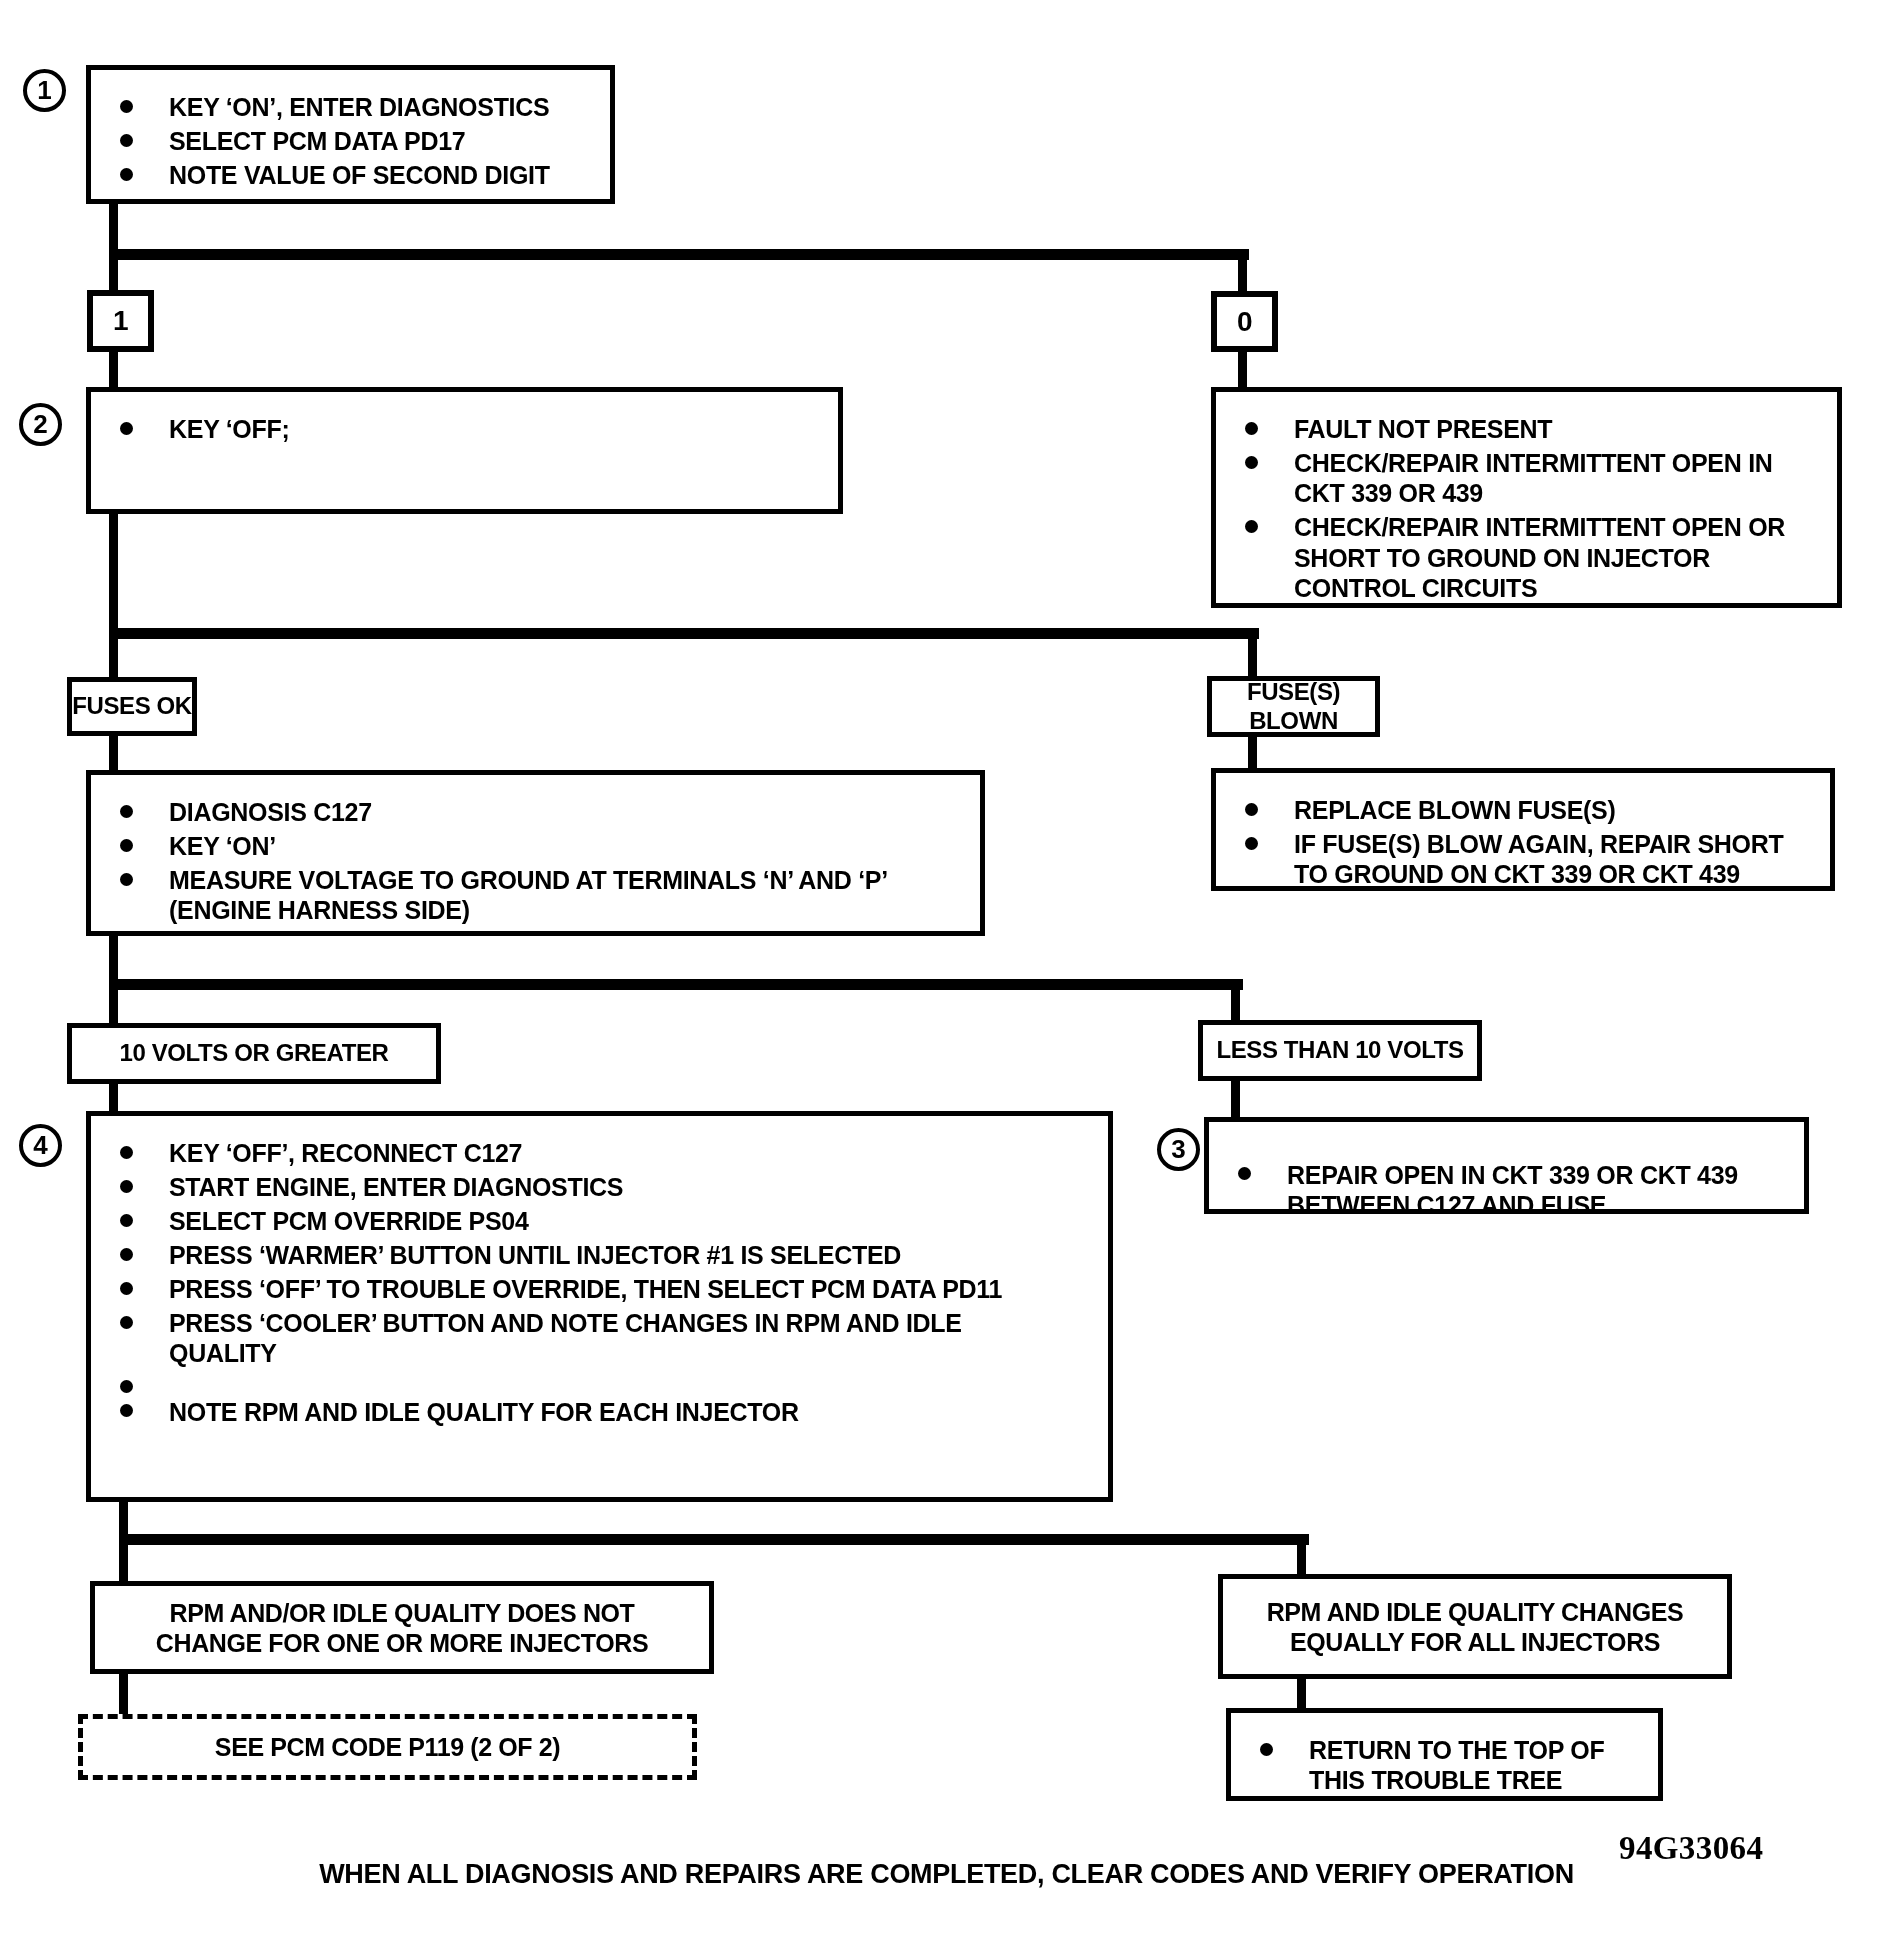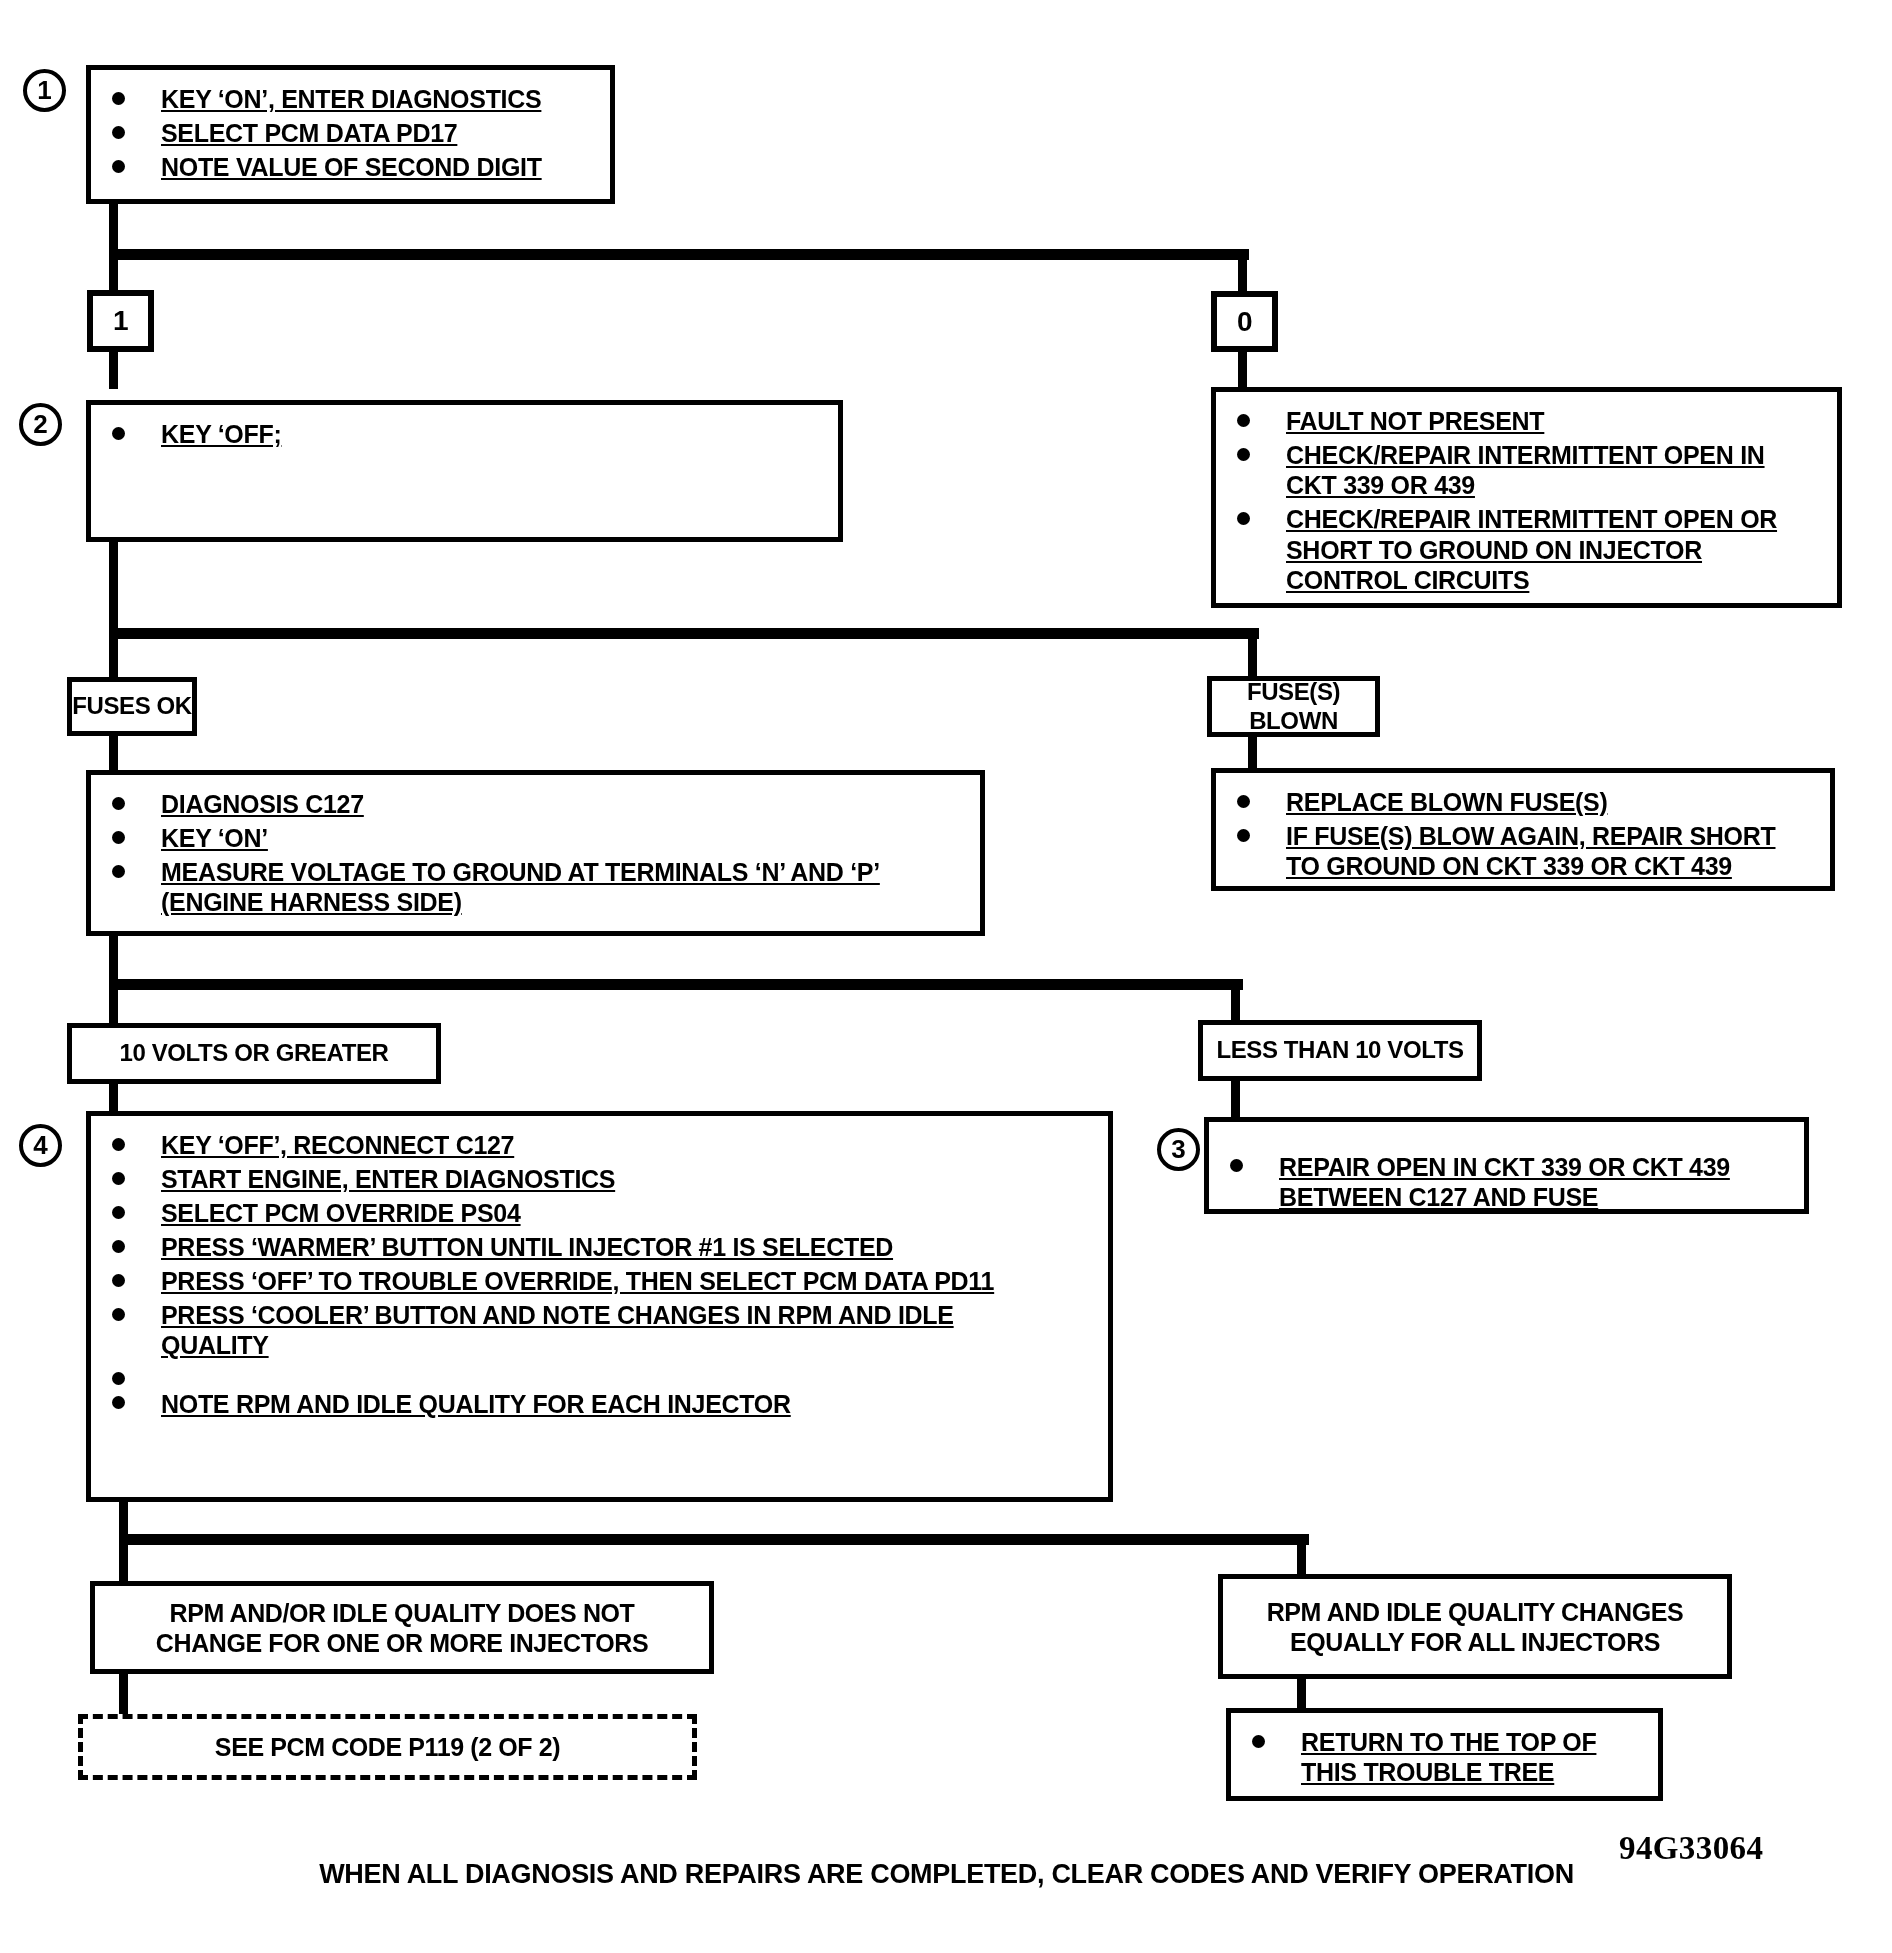--- a/index.html
+++ b/index.html
@@ -3,21 +3,21 @@
 <meta charset="utf-8">
 <style>
   html,body{margin:0;padding:0;background:#ffffff;}
   .page{
     position:relative;width:1893px;height:1953px;background:#ffffff;
     font-family:"Liberation Sans",sans-serif;color:#000;overflow:hidden;
   }
   .node{
     position:absolute;border:5.2px solid #000;background:#fff;box-sizing:border-box;
   }
-  .blts{list-style:none;margin:0;padding:10.4px 15.6px 8.6px 21px;text-decoration:underline;}
+  .blts{list-style:none;margin:8px;padding:10.4px 15.6px 8.6px 21px;}
   .blts li{display:flex;gap:36px;margin:3.5px 0;}
   .dot{flex:0 0 auto;width:13px;height:13px;border-radius:50%;background:#000;margin-top:7.8px;}
   .btext{
     font-weight:bold;font-size:25px;line-height:1.22;letter-spacing:-0.3px;
     white-space:pre-line;
   }
   .lbl{
     display:flex;align-items:center;justify-content:center;text-align:center;
     font-weight:bold;font-size:24px;line-height:1.2;letter-spacing:-0.4px;white-space:pre-line;
   }
@@ -81,21 +81,21 @@
           <span class="dot"></span>
           <span class="btext">NOTE VALUE OF SECOND DIGIT</span>
         </li>
     </ul>
   </div>
 
   <div class="node lbl digit" style="left:87px;top:290px;width:67px;height:62px">1</div>
   <div class="node lbl digit" style="left:1211px;top:291px;width:67px;height:61px">0</div>
 
   <div class="badge" style="left:19px;top:403px">2</div>
-  <div class="node" style="left:86px;top:400px;width:757px;height:142px">
+  <div class="node" style="left:86px;top:387px;width:757px;height:127px">
     <ul class="blts">
       <li>
           <span class="dot"></span>
           <span class="btext">KEY ‘OFF;</span>
         </li>
     </ul>
   </div>
 
   <div class="node" style="left:1211px;top:387px;width:631px;height:221px">
     <ul class="blts">

